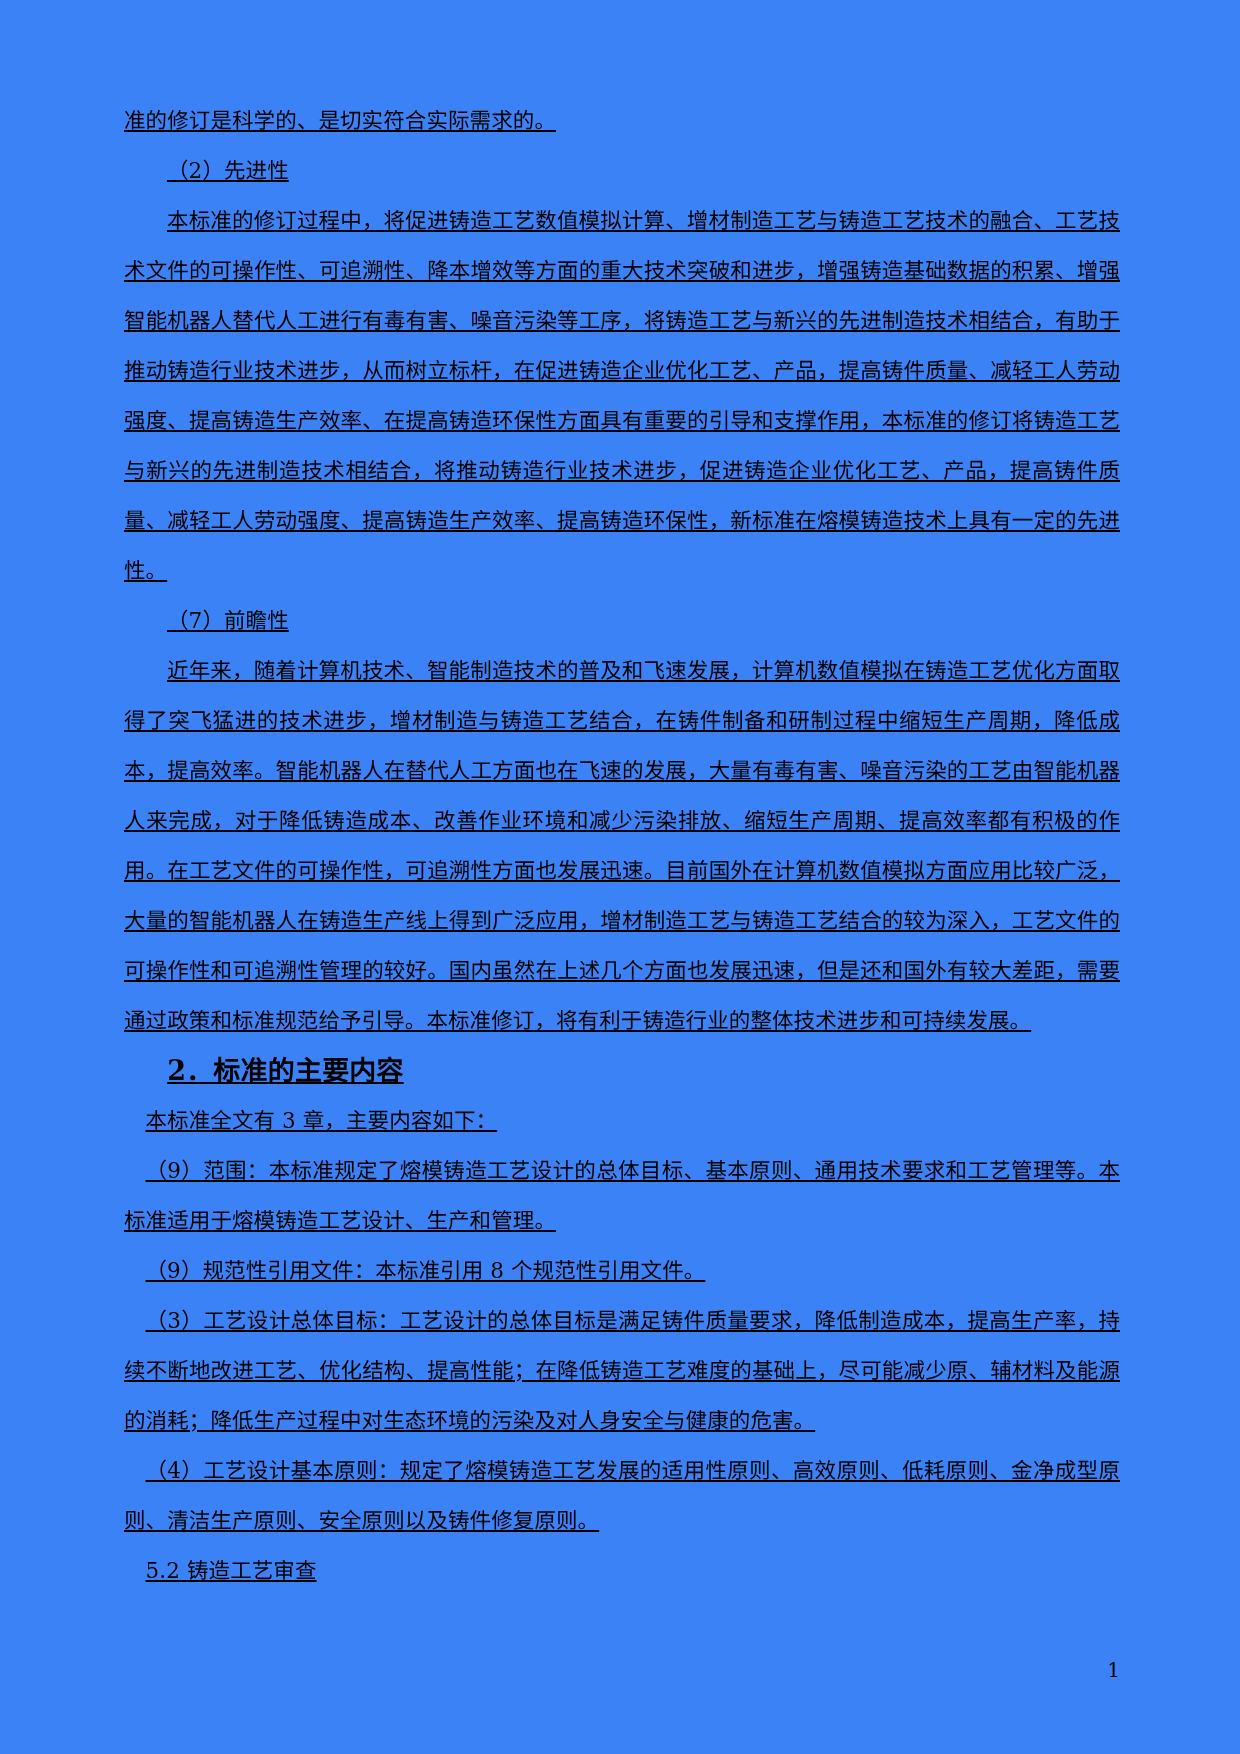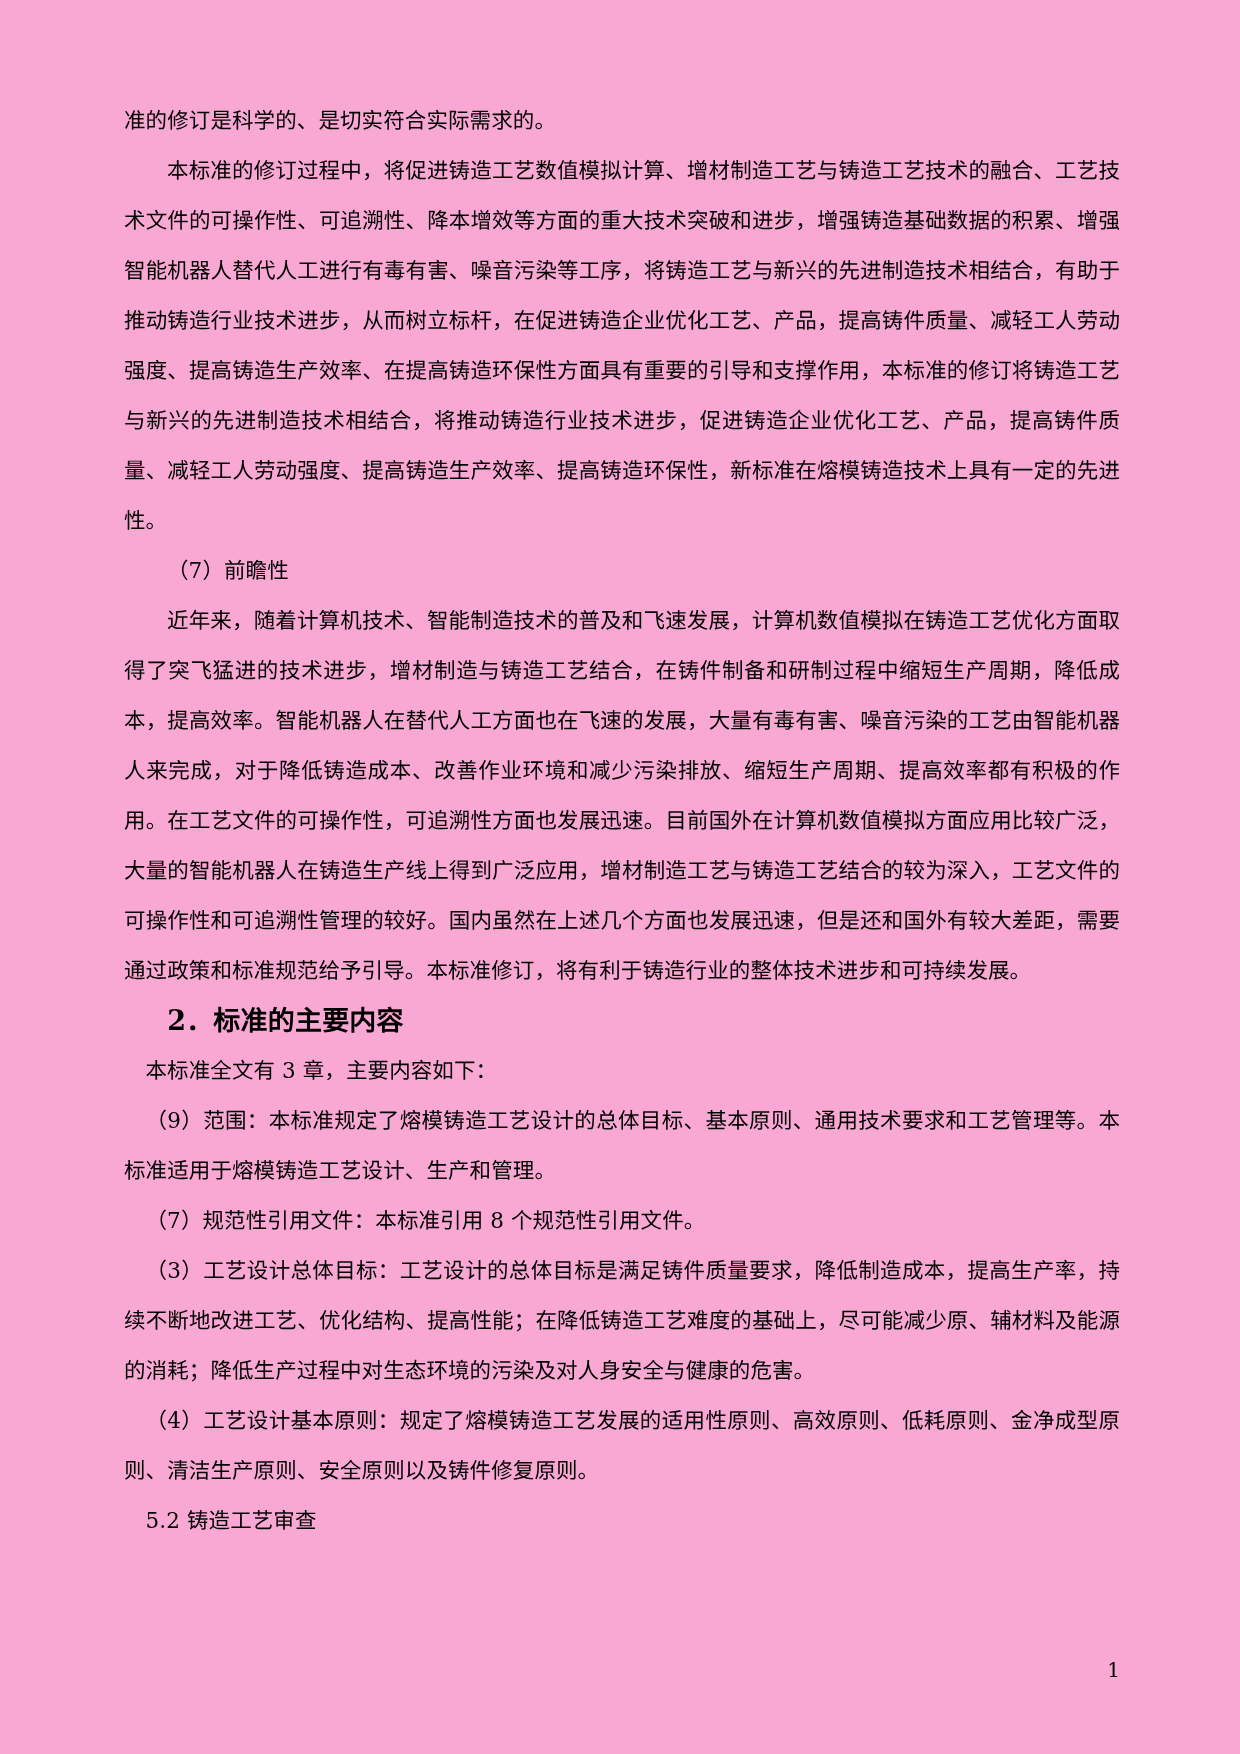--- a/index.html
+++ b/index.html
@@ -14,21 +14,22 @@
     font-family: "DejaVu Serif", "Liberation Serif", serif;
     color: #000000;
     -webkit-font-smoothing: antialiased;
   }
   .page {
     position: relative;
     box-sizing: border-box;
     width: 1240px;
     height: 1754px;
     padding: 96px 120px 60px 124px;
-    background: #f9a8d4;
+    background: #3b82f6;
+    text-decoration: underline;
   }
   .doc-body {
     width: 996px;
   }
   p.para {
     margin: 0;
     font-size: 21.5px;
     line-height: 50px;
     text-align: justify;
     text-justify: inter-ideograph;
@@ -59,34 +60,35 @@
   }
 </style>
 </head>
 <body>
 
 <div class="page">
   <div class="doc-body">
 
     <p class="para">准的修订是科学的、是切实符合实际需求的。</p>
 
+    <p class="para indent2">（2）先进性</p>
 
     <p class="para indent2">本标准的修订过程中，将促进铸造工艺数值模拟计算、增材制造工艺与铸造工艺技术的融合、工艺技术文件的可操作性、可追溯性、降本增效等方面的重大技术突破和进步，增强铸造基础数据的积累、增强智能机器人替代人工进行有毒有害、噪音污染等工序，将铸造工艺与新兴的先进制造技术相结合，有助于推动铸造行业技术进步，从而树立标杆，在促进铸造企业优化工艺、产品，提高铸件质量、减轻工人劳动强度、提高铸造生产效率、在提高铸造环保性方面具有重要的引导和支撑作用，本标准的修订将铸造工艺与新兴的先进制造技术相结合，将推动铸造行业技术进步，促进铸造企业优化工艺、产品，提高铸件质量、减轻工人劳动强度、提高铸造生产效率、提高铸造环保性，新标准在熔模铸造技术上具有一定的先进性。</p>
 
     <p class="para indent2">（7）前瞻性</p>
 
     <p class="para indent2">近年来，随着计算机技术、智能制造技术的普及和飞速发展，计算机数值模拟在铸造工艺优化方面取得了突飞猛进的技术进步，增材制造与铸造工艺结合，在铸件制备和研制过程中缩短生产周期，降低成本，提高效率。智能机器人在替代人工方面也在飞速的发展，大量有毒有害、噪音污染的工艺由智能机器人来完成，对于降低铸造成本、改善作业环境和减少污染排放、缩短生产周期、提高效率都有积极的作用。在工艺文件的可操作性，可追溯性方面也发展迅速。目前国外在计算机数值模拟方面应用比较广泛，大量的智能机器人在铸造生产线上得到广泛应用，增材制造工艺与铸造工艺结合的较为深入，工艺文件的可操作性和可追溯性管理的较好。国内虽然在上述几个方面也发展迅速，但是还和国外有较大差距，需要通过政策和标准规范给予引导。本标准修订，将有利于铸造行业的整体技术进步和可持续发展。</p>
 
     <h2 class="section-heading">2．标准的主要内容</h2>
 
     <p class="para indent1">本标准全文有 3 章，主要内容如下：</p>
 
     <p class="para indent1">（9）范围：本标准规定了熔模铸造工艺设计的总体目标、基本原则、通用技术要求和工艺管理等。本标准适用于熔模铸造工艺设计、生产和管理。</p>
 
-    <p class="para indent1">（7）规范性引用文件：本标准引用 8 个规范性引用文件。</p>
+    <p class="para indent1">（9）规范性引用文件：本标准引用 8 个规范性引用文件。</p>
 
     <p class="para indent1">（3）工艺设计总体目标：工艺设计的总体目标是满足铸件质量要求，降低制造成本，提高生产率，持续不断地改进工艺、优化结构、提高性能；在降低铸造工艺难度的基础上，尽可能减少原、辅材料及能源的消耗；降低生产过程中对生态环境的污染及对人身安全与健康的危害。</p>
 
     <p class="para indent1">（4）工艺设计基本原则：规定了熔模铸造工艺发展的适用性原则、高效原则、低耗原则、金净成型原则、清洁生产原则、安全原则以及铸件修复原则。</p>
 
 
 
     <p class="para indent1">5.2 铸造工艺审查</p>
 
   </div>

